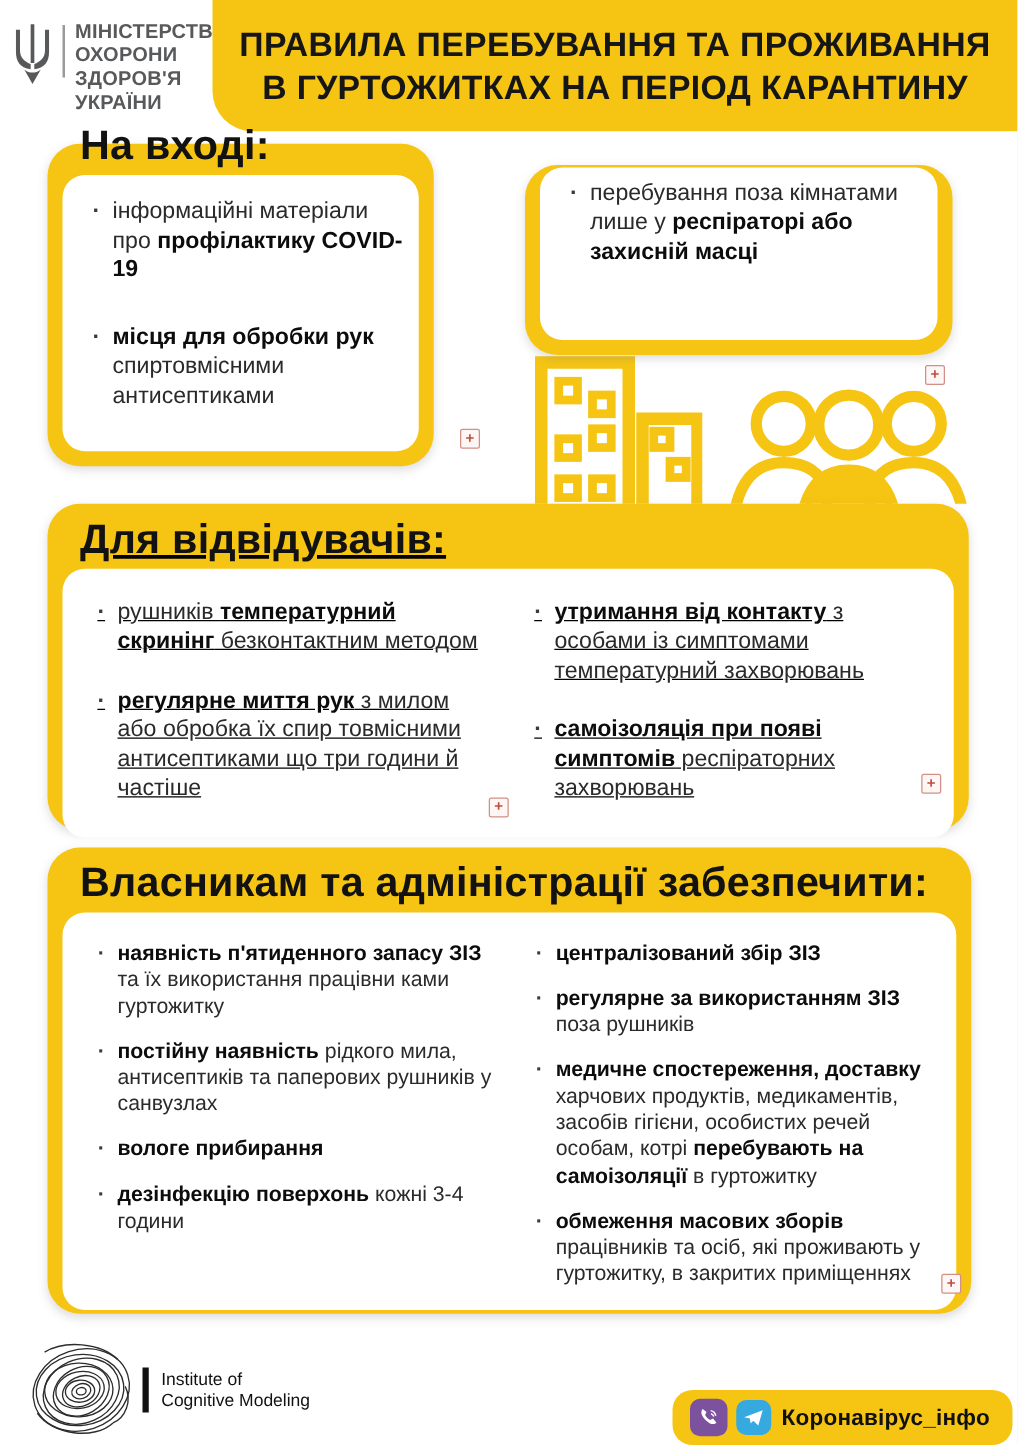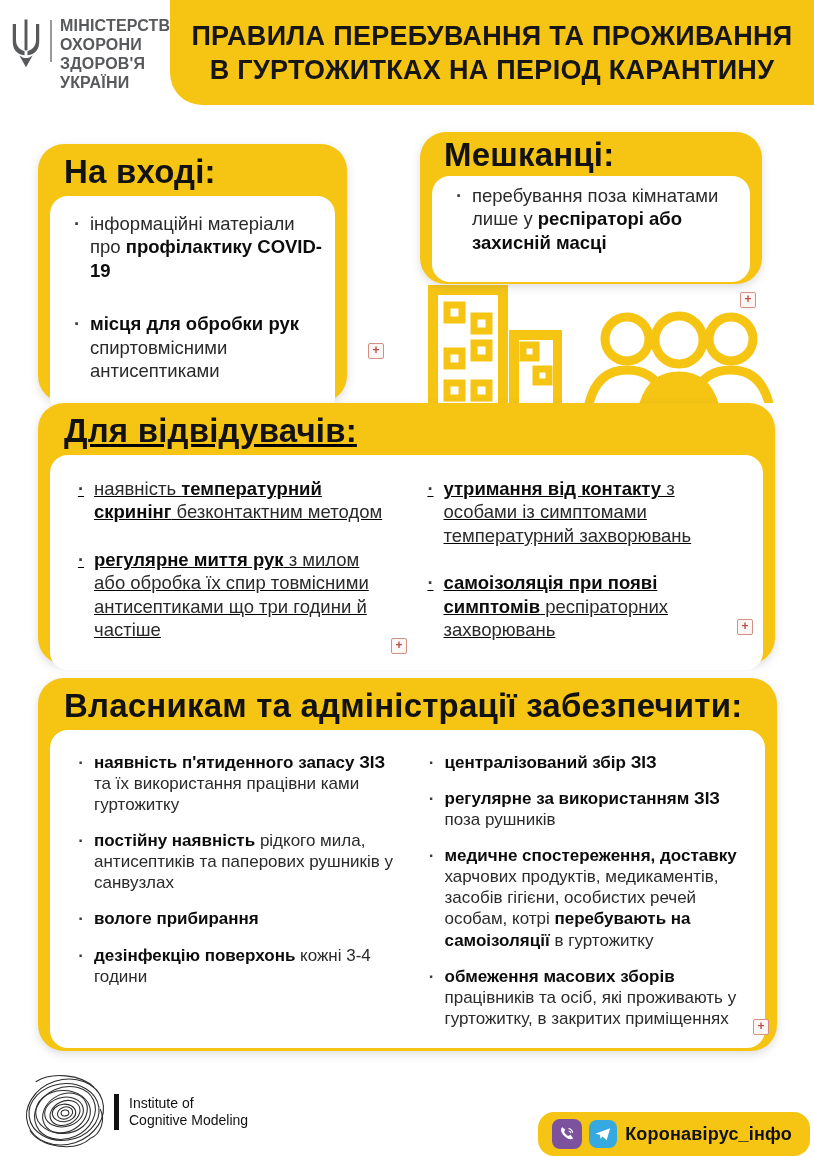--- a/index.html
+++ b/index.html
@@ -100,57 +100,56 @@
         <path d="M3 120 C5 78 22 64 44 64 C62 64 74 72 79 88 L79 120 Z" fill="#ffffff"></path>
         <path d="M189 120 C187 78 170 64 148 64 C130 64 118 72 113 88 L113 120 Z" fill="#ffffff"></path>
         <circle cx="44" cy="33" r="22" fill="#ffffff"></circle>
         <circle cx="148" cy="33" r="22" fill="#ffffff"></circle>
         <path d="M57 120 C60 82 76 70 96 70 C116 70 132 82 135 120 Z" fill="#f6c513"></path>
         <circle cx="96" cy="34" r="24" fill="#ffffff"></circle>
       </g>
     </svg>
   </div>
 
-  <div class="section-card" style="left:38px;top:144px;width:309px;height:258px;">
+  <div class="section-card" style="left:38px;top:115px;width:309px;height:258px;justify-content:flex-end;">
     <div class="section-title">На вході:</div>
     <div class="inner">
       <div class="blist roomy">
           <div class="bullet-item">
             <span class="dot">·</span>
             <span class="bullet-text"><span>інформаційні матеріали про </span><span class="b">профілактику COVID-19</span></span>
           </div>
           <div class="bullet-item">
             <span class="dot">·</span>
             <span class="bullet-text"><span class="b">місця для обробки рук</span><span> спиртовмісними антисептиками</span></span>
           </div>
         </div>
     </div>
   </div>
 
   <div class="section-card" style="left:420px;top:132px;width:342px;height:152px;">
-    <div class="section-title" style="padding:4px 24px 0;">Мешканці:</div>
     <div class="inner" style="padding-top:8px;">
       <div class="blist" style="padding-top:0;">
           <div class="bullet-item">
             <span class="dot">·</span>
             <span class="bullet-text"><span>перебування поза кімнатами  лише у </span><span class="b">респіраторі або захисній масці</span></span>
           </div>
         </div>
     </div>
   </div>
 
   <div class="section-card" style="left:38px;top:403px;width:737px;height:261px;text-decoration:underline;">
     <div class="section-title">Для відвідувачів:</div>
     <div class="inner">
       <div class="cols">
         <div class="col left">
           <div class="blist">
               <div class="bullet-item">
                 <span class="dot">·</span>
-                <span class="bullet-text"><span>наявність </span><span class="b">температурний скринінг</span><span> безконтактним методом</span></span>
+                <span class="bullet-text"><span>рушників </span><span class="b">температурний скринінг</span><span> безконтактним методом</span></span>
               </div>
               <div class="bullet-item">
                 <span class="dot">·</span>
                 <span class="bullet-text"><span class="b">регулярне миття рук</span><span> з милом або обробка їх спир товмісними антисептиками що три години й частіше</span></span>
               </div>
             </div>
         </div>
         <div class="col right">
           <div class="blist">
               <div class="bullet-item">

